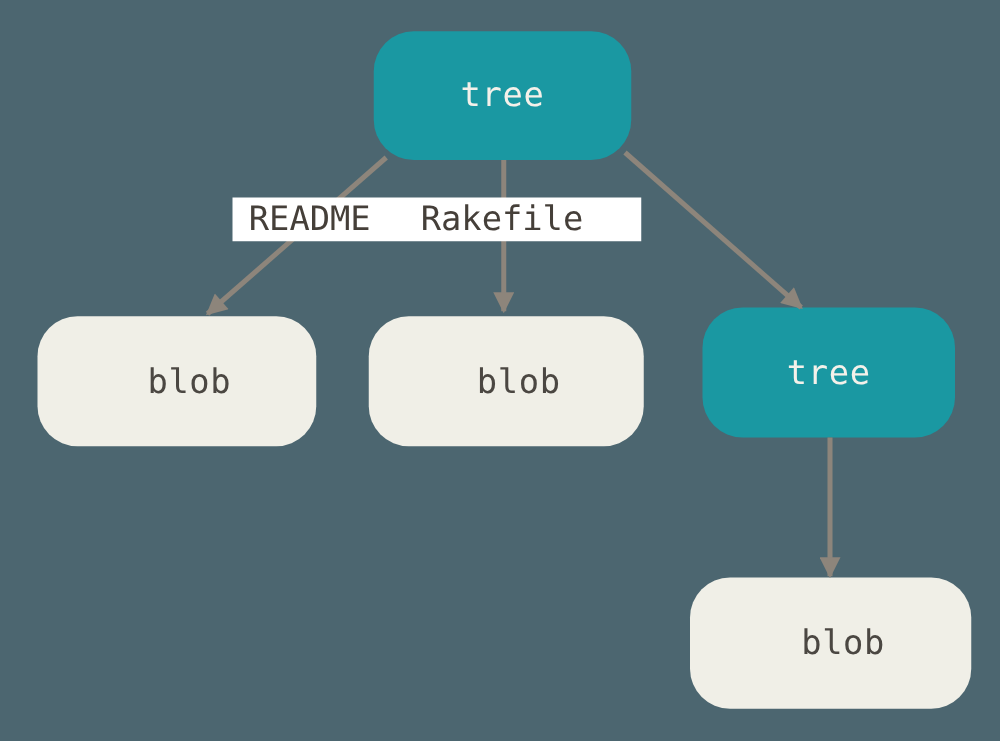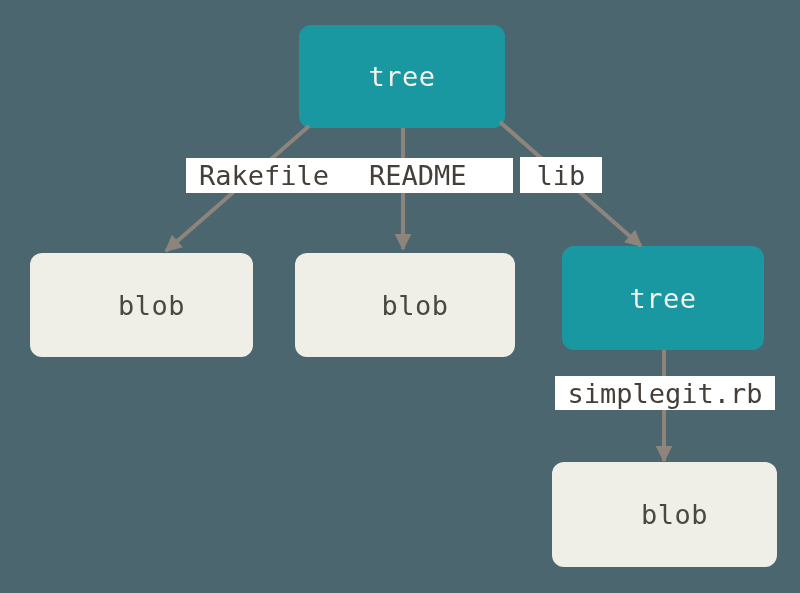--- a/index.html
+++ b/index.html
@@ -18,21 +18,21 @@
 
   .canvas {
     position: relative;
     width: 800px;
     height: 593px;
     background: var(--background);
   }
 
   .node {
     position: absolute;
-    border-radius: 12px;
+    border-radius: 32px;
     display: flex;
     align-items: center;
     justify-content: center;
     font-size: 27px;
     z-index: 1;
     letter-spacing: 0.5px;
   }
   .node.tree {
     background: var(--tree-fill);
     color: var(--tree-text);
@@ -101,41 +101,35 @@
     <line x1="403" y1="128" x2="403" y2="249" marker-end="url(#arrowhead)"></line>
     <line x1="500" y1="122" x2="641" y2="246" marker-end="url(#arrowhead)"></line>
     <line x1="664" y1="350" x2="664" y2="461" marker-end="url(#arrowhead)"></line>
   </svg>
 
   <div class="node tree" id="node-root-tree">
     <span>tree</span>
   </div>
 
   <div class="edge-label" id="label-readme-rakefile">
+    <span>README</span>
     <span>Rakefile</span>
-    <span>README</span>
   </div>
 
-  <div class="edge-label" id="label-lib">
-    <span>lib</span>
-  </div>
 
   <div class="node blob" id="node-blob-left">
     <span>blob</span>
   </div>
 
   <div class="node blob" id="node-blob-mid">
     <span>blob</span>
   </div>
 
   <div class="node tree" id="node-lib-tree">
     <span>tree</span>
   </div>
 
-  <div class="edge-label" id="label-simplegit">
-    <span>simplegit.rb</span>
-  </div>
 
   <div class="node blob" id="node-blob-bottom">
     <span>blob</span>
   </div>
 
 </div>
 
 </body></html>

